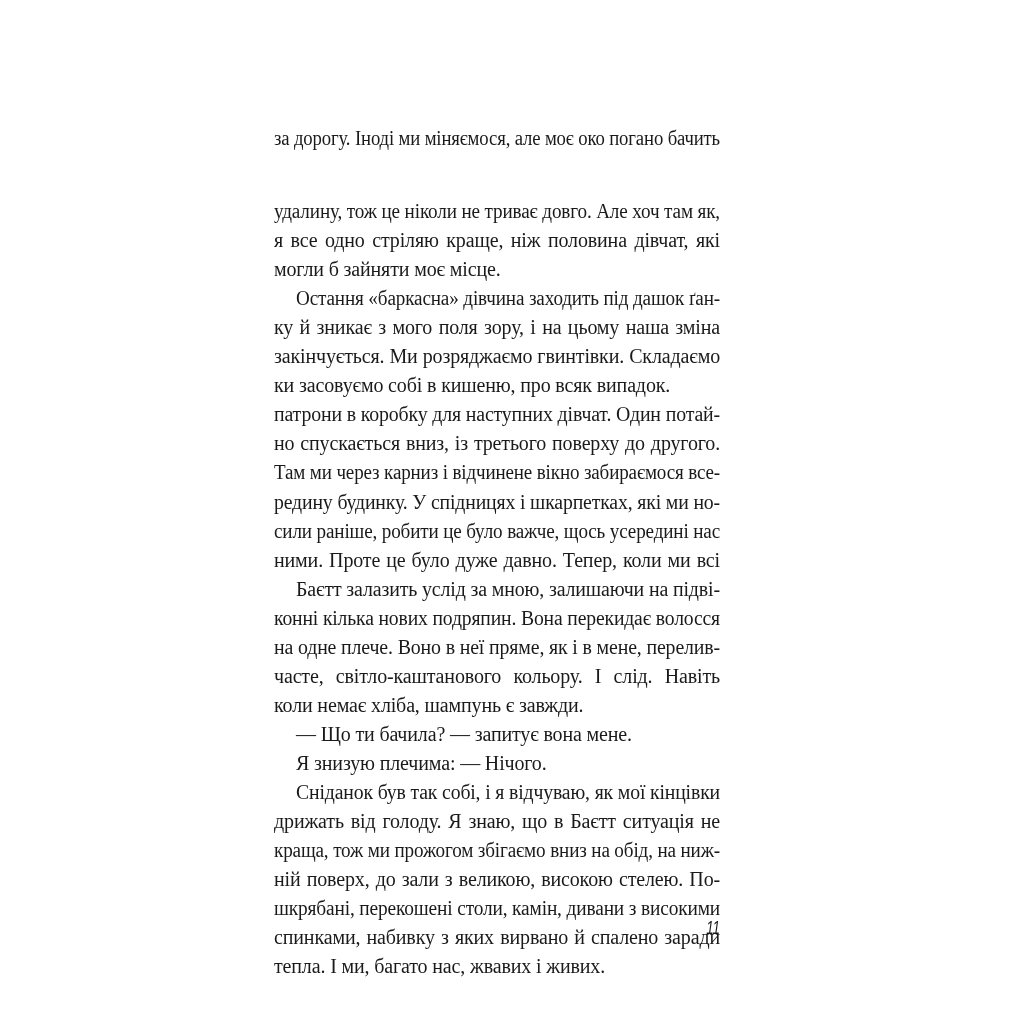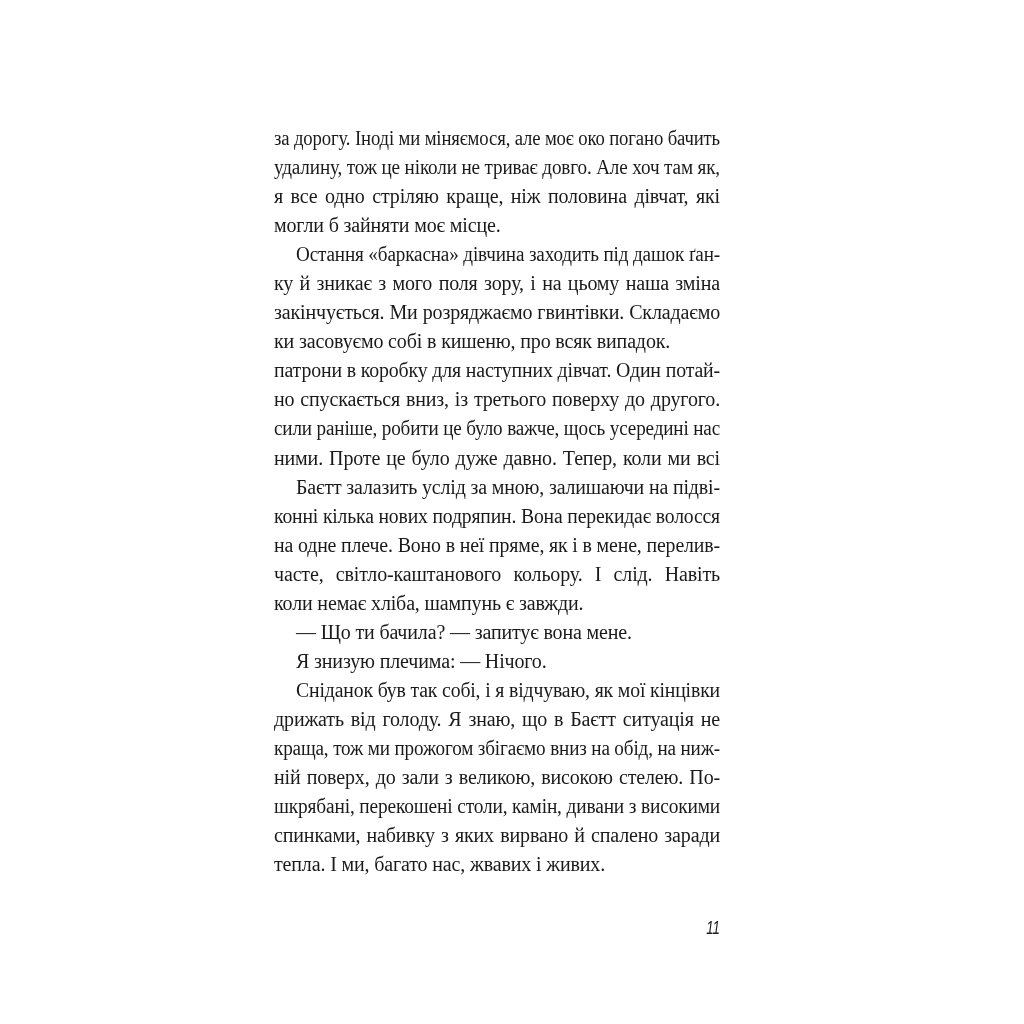--- a/index.html
+++ b/index.html
@@ -63,29 +63,31 @@
     transform: scaleX(0.7);
     transform-origin: right center;
   }
 </style>
 </head>
 <body>
 
 <div class="page">
   <div class="text-block" id="text-block">
       <div class="line" style="text-align-last: left;"><span class="line-inner" style="white-space: nowrap; display: inline-block; transform: scaleX(0.935439);">за дорогу. Іноді ми міняємося, але моє око погано бачить</span></div>
-      <div class="line" style="text-align-last: left;"><span class="line-inner" style="white-space: nowrap; display: inline-block; transform: scaleX(0.957884);">удалину, тож це ніколи не триває довго. Але хоч там як,</span></div>
+      <div class="line" style="text-align-last: left; margin-top: 44px;"><span class="line-inner" style="white-space: nowrap; display: inline-block; transform: scaleX(0.957884);">удалину, тож це ніколи не триває довго. Але хоч там як,</span></div>
       <div class="line">я все одно стріляю краще, ніж половина дівчат, які</div>
       <div class="line last">могли б зайняти моє місце.</div>
       <div class="line indent" style="text-align-last: left;"><span class="line-inner" style="white-space: nowrap; display: inline-block; transform: scaleX(0.957313);">Остання «баркасна» дівчина заходить під дашок ґан-</span></div>
       <div class="line">ку й зникає з мого поля зору, і на цьому наша зміна</div>
       <div class="line">закінчується. Ми розряджаємо гвинтівки. Складаємо</div>
       <div class="line last">ки засовуємо собі в кишеню, про всяк випадок.</div>
       <div class="line" style="text-align-last: left;"><span class="line-inner" style="white-space: nowrap; display: inline-block; transform: scaleX(0.992317);">патрони в коробку для наступних дівчат. Один потай-</span></div>
       <div class="line">но спускається вниз, із третього поверху до другого.</div>
+      <div class="line" style="text-align-last: left;"><span class="line-inner" style="white-space: nowrap; display: inline-block; transform: scaleX(0.952006);">Там ми через карниз і відчинене вікно забираємося все-</span></div>
+      <div class="line" style="text-align-last: left;"><span class="line-inner" style="white-space: nowrap; display: inline-block; transform: scaleX(0.988024);">редину будинку. У спідницях і шкарпетках, які ми но-</span></div>
       <div class="line" style="text-align-last: left;"><span class="line-inner" style="white-space: nowrap; display: inline-block; transform: scaleX(0.955928);">сили раніше, робити це було важче, щось усередині нас</span></div>
       <div class="line">ними. Проте це було дуже давно. Тепер, коли ми всі</div>
       <div class="line indent" style="text-align-last: left;"><span class="line-inner" style="white-space: nowrap; display: inline-block; transform: scaleX(0.996328);">Баєтт залазить услід за мною, залишаючи на підві-</span></div>
       <div class="line" style="text-align-last: left;"><span class="line-inner" style="white-space: nowrap; display: inline-block; transform: scaleX(0.982244);">конні кілька нових подряпин. Вона перекидає волосся</span></div>
       <div class="line" style="text-align-last: left;"><span class="line-inner" style="white-space: nowrap; display: inline-block; transform: scaleX(0.993318);">на одне плече. Воно в неї пряме, як і в мене, перелив-</span></div>
       <div class="line">часте, світло-каштанового кольору. І слід. Навіть</div>
       <div class="line last">коли немає хліба, шампунь є завжди.</div>
       <div class="line indent last">— Що ти бачила? — запитує вона мене.</div>
       <div class="line indent last">Я знизую плечима: — Нічого.</div>
       <div class="line indent" style="text-align-last: left;"><span class="line-inner" style="white-space: nowrap; display: inline-block; transform: scaleX(0.987087);">Сніданок був так собі, і я відчуваю, як мої кінцівки</span></div>

